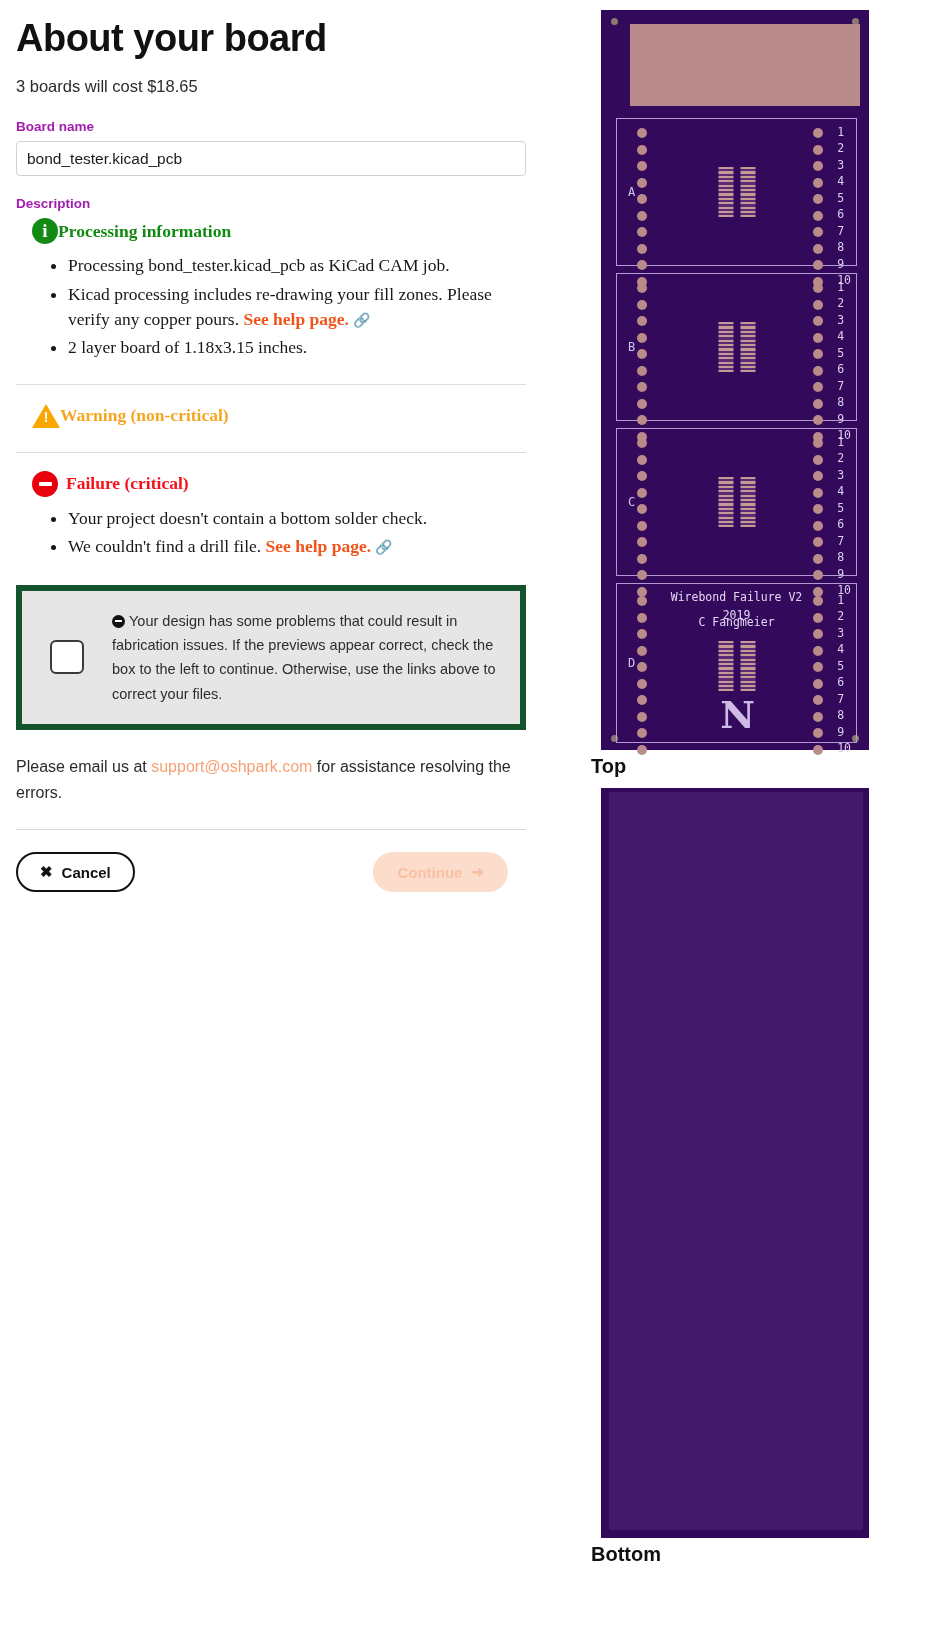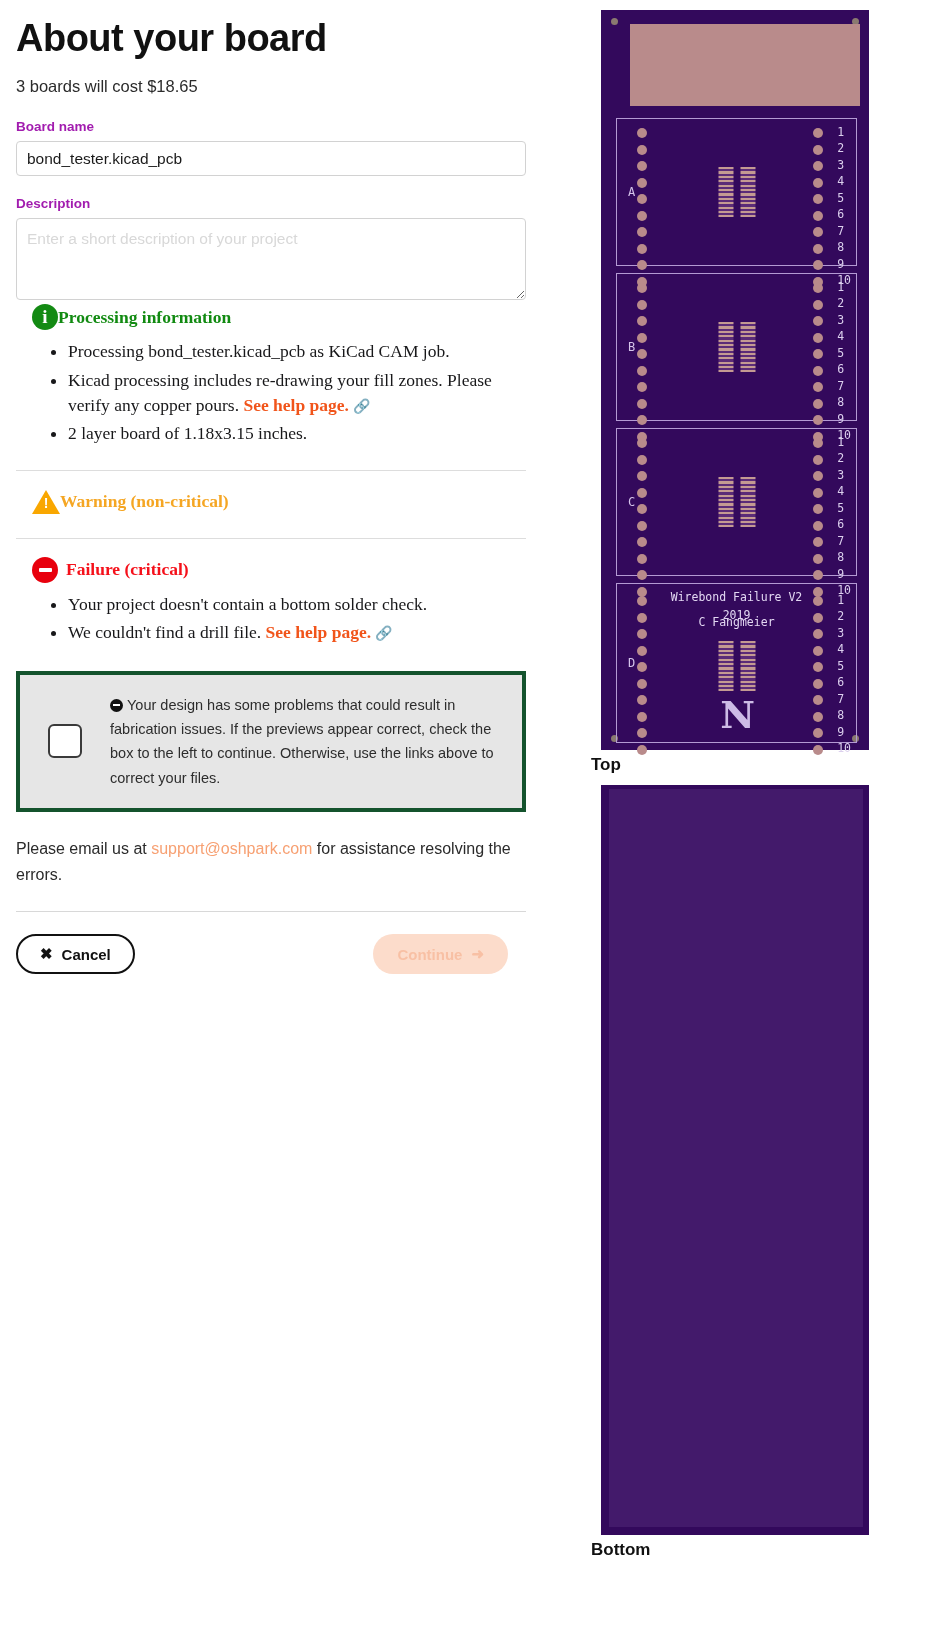--- a/index.html
+++ b/index.html
@@ -175,21 +175,21 @@
     font-weight: 700;
     text-decoration: none;
     font-family: "Liberation Serif", serif;
   }
   .chain-icon { font-size: 14px; color: #f1541a; }
 
   
   .ack-box {
     margin-top: 18px;
     background: #e6e6e6;
-    border: 4px solid #14532d;
+    border: 6px solid #14532d;
     display: flex;
     align-items: center;
     padding: 18px 22px 18px 18px;
     min-height: 100px;
   }
   .ack-checkbox {
     width: 34px; height: 34px;
     flex: 0 0 34px;
     background: #fff;
     border: 2px solid #3a3a3a;
@@ -266,21 +266,21 @@
   }
 
   
   .right-col {
     position: absolute;
     left: 586px;
     top: 10px;
     width: 350px;
   }
   .preview-label {
-    font-size: 17px;
+    font-size: 20px;
     font-weight: 700;
     color: #111;
     margin: 5px 0 0 5px;
   }
 
   .pcb-top-wrap {
     position: relative;
     width: 280px;
     height: 740px;
     margin-left: 4px;
@@ -414,21 +414,20 @@
 
   <p class="detect-line">3 boards will cost $18.65</p>
 
   <div class="field-block">
     <label class="field-label">Board name</label>
     <input class="text-input" type="text" value="bond_tester.kicad_pcb" style="">
   </div>
 
   <div class="field-block">
     <label class="field-label">Description</label>
-    <textarea class="desc-input" placeholder="Enter a short description of your project" style=""></textarea>
   </div>
 
 
   <div class="note-group">
     <div class="note-head">
       <span class="badge info"></span>
       <span class="note-title info">Processing information</span>
     </div>
     <ul class="note-list">
       <li><span>Processing bond_tester.kicad_pcb as KiCad CAM job.</span></li>

